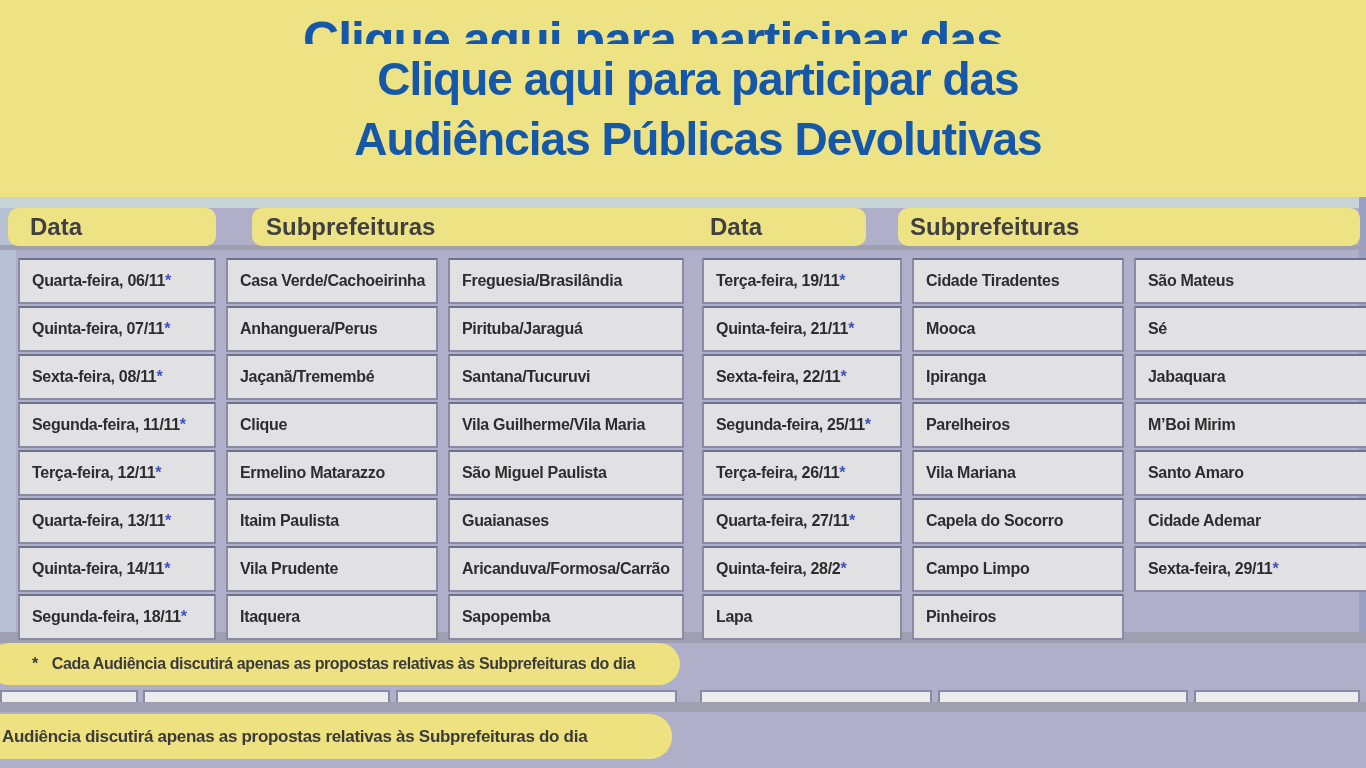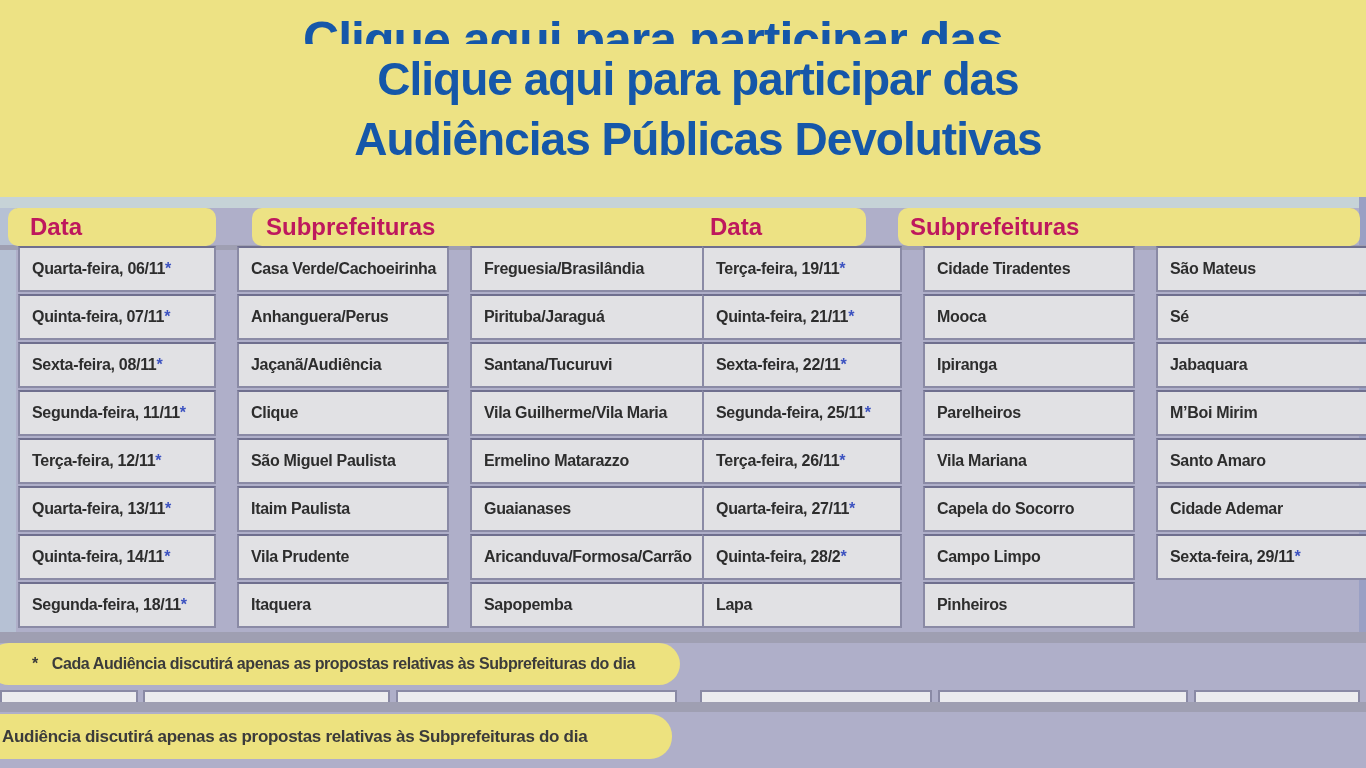--- a/index.html
+++ b/index.html
@@ -42,26 +42,26 @@
   
   .hpill {
     position: absolute; top: 208px; height: 38px;
     background: #EDE284; border-radius: 10px;
   }
   #hpill-a { left: 8px;   width: 208px; }
   #hpill-b { left: 252px; width: 614px; }
   #hpill-c { left: 898px; width: 462px; }
   .hlabel {
     position: absolute; top: 0; height: 38px; line-height: 38px;
-    font-size: 24px; font-weight: 700; color: #be185d; white-space: nowrap;
+    font-size: 24px; font-weight: 700; color: #404040; white-space: nowrap;
   }
   
   .sched {
-    position: absolute; top: 246px;
-    display: grid; grid-auto-rows: 46px; gap: 2px 21px;
+    position: absolute; top: 258px;
+    display: grid; grid-auto-rows: 46px; gap: 2px 10px;
   }
   #table-left  { left: 18px;  grid-template-columns: 198px 212px 236px; }
   #table-right { left: 694px; grid-template-columns: 200px 212px 240px; margin-left: 8px; }
   .cell {
     box-sizing: border-box;
     background: #E1E1E4;
     border: 2px solid #8A8AA5;
     border-top-color: #6F6F8E;
     display: flex; align-items: center;
     padding-left: 12px;
@@ -141,21 +141,21 @@
     </div>
   <div class="cell">
       <span>Pirituba/Jaraguá</span>
     </div>
 
   <div class="cell">
       <span>Sexta-feira, 08/11</span>
       <span class="star">*</span>
     </div>
   <div class="cell">
-      <span>Jaçanã/Audiência</span>
+      <span>Jaçanã/Tremembé</span>
     </div>
   <div class="cell">
       <span>Santana/Tucuruvi</span>
     </div>
 
   <div class="cell">
       <span>Segunda-feira, 11/11</span>
       <span class="star">*</span>
     </div>
   <div class="cell">
@@ -163,24 +163,24 @@
     </div>
   <div class="cell">
       <span>Vila Guilherme/Vila Maria</span>
     </div>
 
   <div class="cell">
       <span>Terça-feira, 12/11</span>
       <span class="star">*</span>
     </div>
   <div class="cell">
+      <span>Ermelino Matarazzo</span>
+    </div>
+  <div class="cell">
       <span>São Miguel Paulista</span>
-    </div>
-  <div class="cell">
-      <span>Ermelino Matarazzo</span>
     </div>
 
   <div class="cell">
       <span>Quarta-feira, 13/11</span>
       <span class="star">*</span>
     </div>
   <div class="cell">
       <span>Itaim Paulista</span>
     </div>
   <div class="cell">

